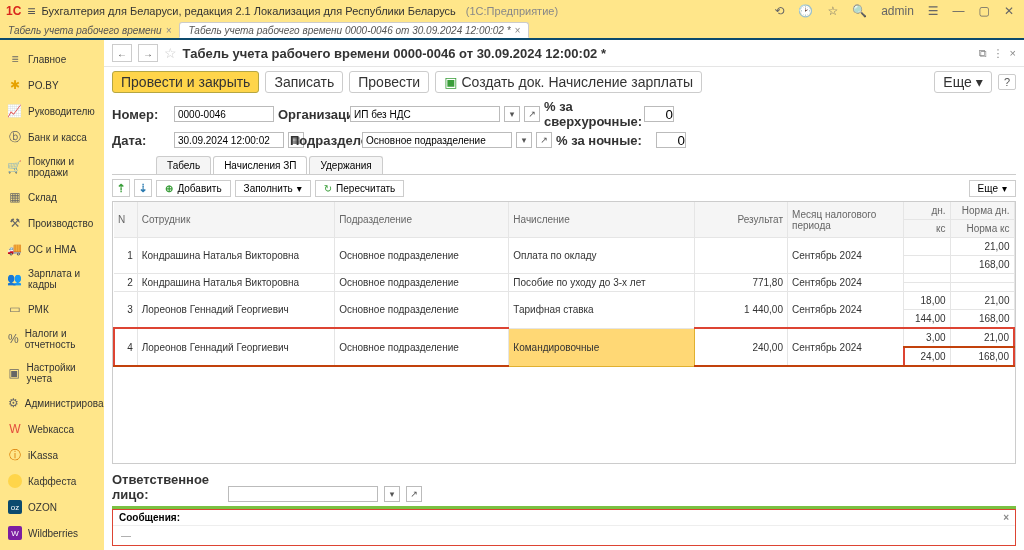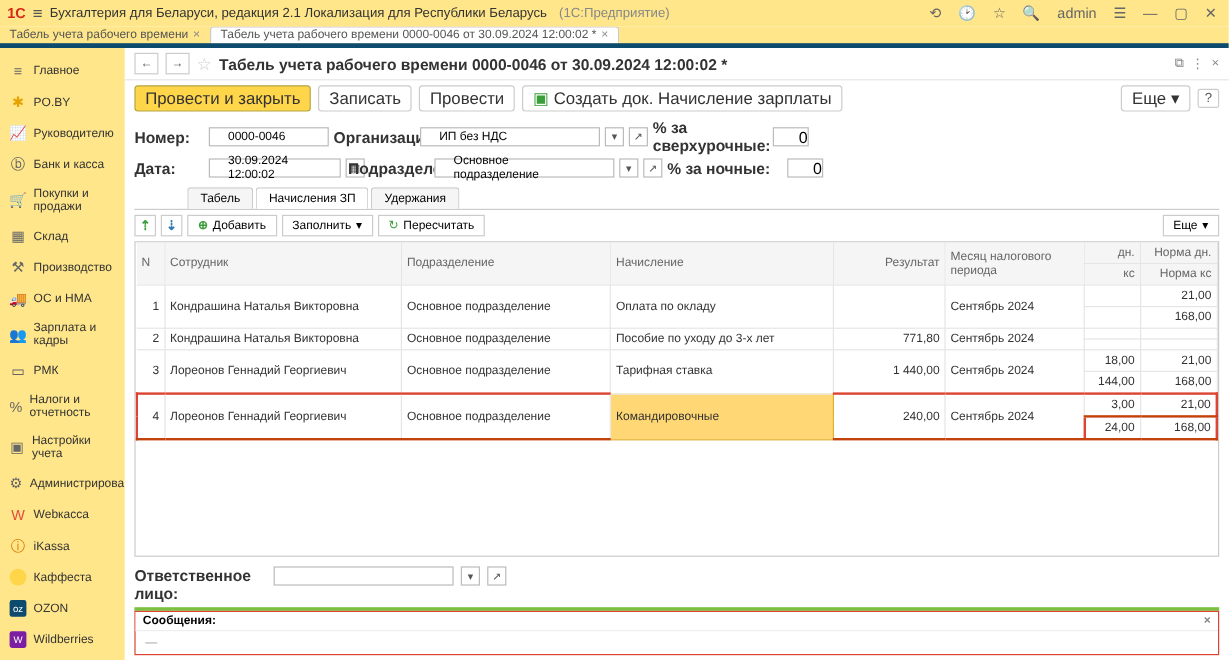--- a/index.html
+++ b/index.html
@@ -4,21 +4,21 @@
 <style>
   * { margin:0; padding:0; box-sizing:border-box; }
   html,body { width:1024px; height:550px; font-family:Arial,sans-serif; font-size:11px; background:#fff; overflow:hidden; }
   .titlebar { height:22px; background:#ffe68a; display:flex; align-items:center; padding:0 6px; gap:6px; }
   .titlebar .logo { color:#d9261c; font-weight:bold; font-size:12px; }
   .titlebar .burger { color:#555; cursor:pointer; font-size:14px;}
   .titlebar .title { color:#333; flex:0 0 auto; }
   .titlebar .sub { color:#888; margin-left:4px; }
   .titlebar .spacer { flex:1; }
   .titlebar .ico { color:#666; padding:0 4px; cursor:pointer; font-size:12px;}
-  .tabstrip { height:18px; background:#ffe68a; display:flex; border-bottom:4px solid #0c4a6e; }
+  .tabstrip { height:18px; background:#ffe68a; display:flex; border-bottom:2px solid #0c4a6e;font-style:italic; }
   .tab { padding:2px 8px; font-size:10px; color:#555; display:flex; align-items:center; gap:4px;}
   .tab.active { background:#fff; border:1px solid #ccc; border-bottom:1px solid #fff; border-radius:3px 3px 0 0;}
   .tab .x { cursor:pointer; color:#888;}
   .shell { display:flex; height:510px; }
   .sidebar { width:104px; background:#ffe68a; padding:6px 0; overflow:hidden;}
   .navitem { display:flex; align-items:center; gap:6px; padding:6px 8px; color:#333; cursor:pointer; font-size:10px;}
   .navitem .ni-ico { width:14px; height:14px; display:flex; align-items:center; justify-content:center; color:#666; font-size:12px;}
   .navitem.star .ni-ico { color:#e6a200;}
   .navitem.org .ni-ico { color:#d97a00;}
   .navitem.yel .ni-ico { background:#ffd54a; border-radius:50%;}
@@ -33,21 +33,21 @@
   .dochdr .hdr-right { margin-left:auto; display:flex; gap:6px; color:#888;}
   .toolbar { display:flex; align-items:center; gap:6px; padding:4px 8px;}
   .btn { border:1px solid #b5a642; border-radius:3px; padding:2px 8px; cursor:pointer; font-size:14px; display:inline-flex; align-items:center; gap:4px;}
   .btn.yellow { background:#ffd54a; color:#333;}
   .btn.white { background:#fff; color:#333; border-color:#ccc;}
   .btn.right { margin-left:auto;}
   .toolbar .help { border:1px solid #ccc; padding:1px 5px; border-radius:2px; color:#555; cursor:pointer;}
   .form { padding:2px 8px;}
   .row { display:flex; align-items:center; gap:4px; margin-bottom:3px;}
   .lbl { font-size:13px; color:#333; width:58px;font-weight:bold;}
-  .fld { border:1px solid #bbb; height:16px; padding:0 15px; font-size:10px; display:flex; align-items:center; background:#fff;}
+  .fld { border:1px solid #bbb; height:16px; padding:0 3px; font-size:10px; display:flex; align-items:center; background:#fff;}
   .fld.num { width:100px;}
   .fld.date { width:110px;}
   .fld.sel { width:150px;}
   .mini { width:16px; height:16px; border:1px solid #bbb; background:#fff; display:flex; align-items:center; justify-content:center; font-size:9px; color:#555; cursor:pointer;}
   .pct { border:1px solid #bbb; height:16px; width:30px;}
   .tabs2 { display:flex; border-bottom:1px solid #ccc; margin:3px 8px 0;padding-left:44px;}
   .stab { padding:3px 10px; font-size:10px; border:1px solid #ccc; border-bottom:none; margin-right:2px; background:#f5f5f5; cursor:pointer; border-radius:3px 3px 0 0;}
   .stab.active { background:#fff;}
   .subtb { display:flex; align-items:center; gap:4px; padding:4px 8px;}
   .ibtn { border:1px solid #ccc; width:18px; height:18px; display:flex; align-items:center; justify-content:center; color:#3a9e3a; font-weight:bold; cursor:pointer; font-size:11px; background:#fff;}
@@ -56,21 +56,21 @@
   .green-plus{color:#3a9e3a;font-weight:bold;}
   .gridwrap { flex:1; margin:0 8px 4px; border:1px solid #ccc; overflow:auto; position:relative;}
   table.grid { width:100%; border-collapse:collapse;}
   .grid th, .grid td { border-right:1px solid #e5e5e5; border-bottom:1px solid #e5e5e5; padding:3px 4px; font-size:10px; text-align:left; color:#333;}
   .grid th { background:#f5f5f5; color:#666; font-weight:normal; position:sticky; top:0;}
   .grid .r { text-align:right;}
   tr.sel td { border-top:2px solid #d43; border-bottom:2px solid #c2410c;}
   tr.sel td:first-child{border-left:2px solid #d43;}
   tr.sel td:last-child{border-right:2px solid #d43;}
   tr.sel td.nac { background:#ffd875; border:1px solid #e0b030;}
-  .footer { display:flex; align-items:flex-start; gap:6px; padding:4px 8px;}
+  .footer { display:flex; align-items:flex-end; gap:6px; padding:4px 8px;}
   .msgbox { margin:0 8px 4px; border:1px solid #d43; }
   .msghdr { background:#fff; padding:2px 6px; font-weight:bold; font-size:10px; border-bottom:1px solid #eee; display:flex;}
   .msghdr .x{margin-left:auto;color:#888;cursor:pointer;}
   .msgrow { padding:4px 8px; font-size:10px; color:#333; display:flex; gap:4px;}
   .msgrow .dash{color:#999;}
   .greenbar { height:3px; background:#7ac142; margin:0 8px;}
 </style>
 </head>
 <body>
 

